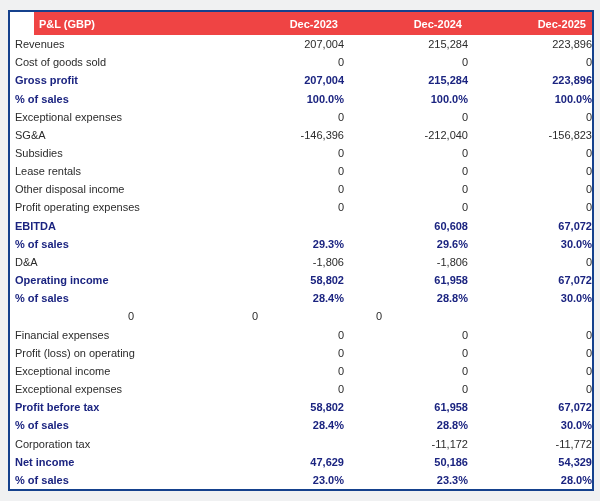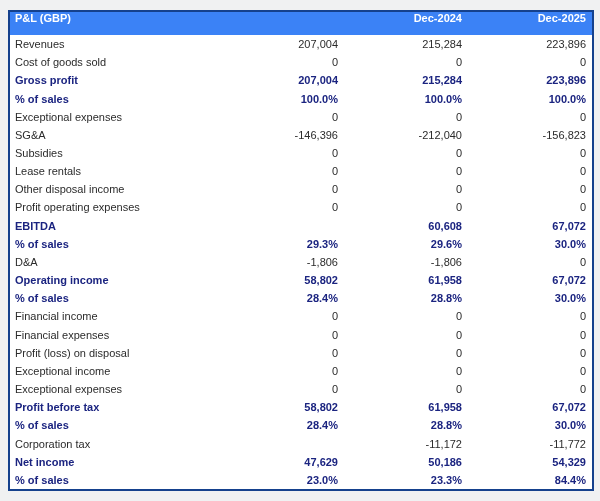--- a/index.html
+++ b/index.html
@@ -14,36 +14,37 @@
   .pl-table {
     position: absolute;
     left: 8px;
     top: 10px;
     width: 582px;
     background: #ffffff;
     border: 2px solid #15418d;
   }
   .header-row {
     display: flex;
-    align-items: flex-start;
+    align-items: center;
     height: 23px;
-    background: #3b82f6;
+    background: #ef4444;
     color: #ffffff;
     font-weight: bold;
     font-size: 11px;
     padding-right: 6px;
     box-sizing: border-box;
+    margin-left: 24px;
   }
   .row {
     display: flex;
     align-items: center;
     height: 18.16px;
     font-size: 11px;
     color: #2b2b2b;
-    padding-right: 6px;
+    padding-right: 0;
     box-sizing: border-box;
     background: #ffffff;
   }
   .row.bold {
     font-weight: bold;
     color: #1b2480;
   }
   .cell-label {
     flex: 1 1 auto;
     padding-left: 5px;
@@ -56,20 +57,21 @@
     text-align: right;
     white-space: nowrap;
   }
 </style>
 </head>
 <body>
 
 <div class="pl-table">
   <div class="header-row">
     <div class="cell-label">P&amp;L (GBP)</div>
+    <div class="cell-num">Dec-2023</div>
     <div class="cell-num">Dec-2024</div>
     <div class="cell-num">Dec-2025</div>
   </div>
   <div id="rows-container">
       <div class="row">
         <div class="cell-label">Revenues</div>
         <div class="cell-num">207,004</div>
         <div class="cell-num">215,284</div>
         <div class="cell-num">223,896</div>
       </div>
@@ -150,33 +152,32 @@
         <div class="cell-num">61,958</div>
         <div class="cell-num">67,072</div>
       </div>
       <div class="row bold">
         <div class="cell-label">% of sales</div>
         <div class="cell-num">28.4%</div>
         <div class="cell-num">28.8%</div>
         <div class="cell-num">30.0%</div>
       </div>
       <div class="row">
-        <div class="cell-label">Financial income</div>
         <div class="cell-num">0</div>
         <div class="cell-num">0</div>
         <div class="cell-num">0</div>
       </div>
       <div class="row">
         <div class="cell-label">Financial expenses</div>
         <div class="cell-num">0</div>
         <div class="cell-num">0</div>
         <div class="cell-num">0</div>
       </div>
       <div class="row">
-        <div class="cell-label">Profit (loss) on disposal</div>
+        <div class="cell-label">Profit (loss) on operating</div>
         <div class="cell-num">0</div>
         <div class="cell-num">0</div>
         <div class="cell-num">0</div>
       </div>
       <div class="row">
         <div class="cell-label">Exceptional income</div>
         <div class="cell-num">0</div>
         <div class="cell-num">0</div>
         <div class="cell-num">0</div>
       </div>
@@ -206,16 +207,16 @@
       <div class="row bold">
         <div class="cell-label">Net income</div>
         <div class="cell-num">47,629</div>
         <div class="cell-num">50,186</div>
         <div class="cell-num">54,329</div>
       </div>
       <div class="row bold">
         <div class="cell-label">% of sales</div>
         <div class="cell-num">23.0%</div>
         <div class="cell-num">23.3%</div>
-        <div class="cell-num">84.4%</div>
+        <div class="cell-num">28.0%</div>
       </div>
     </div>
 </div>
 
 </body></html>

